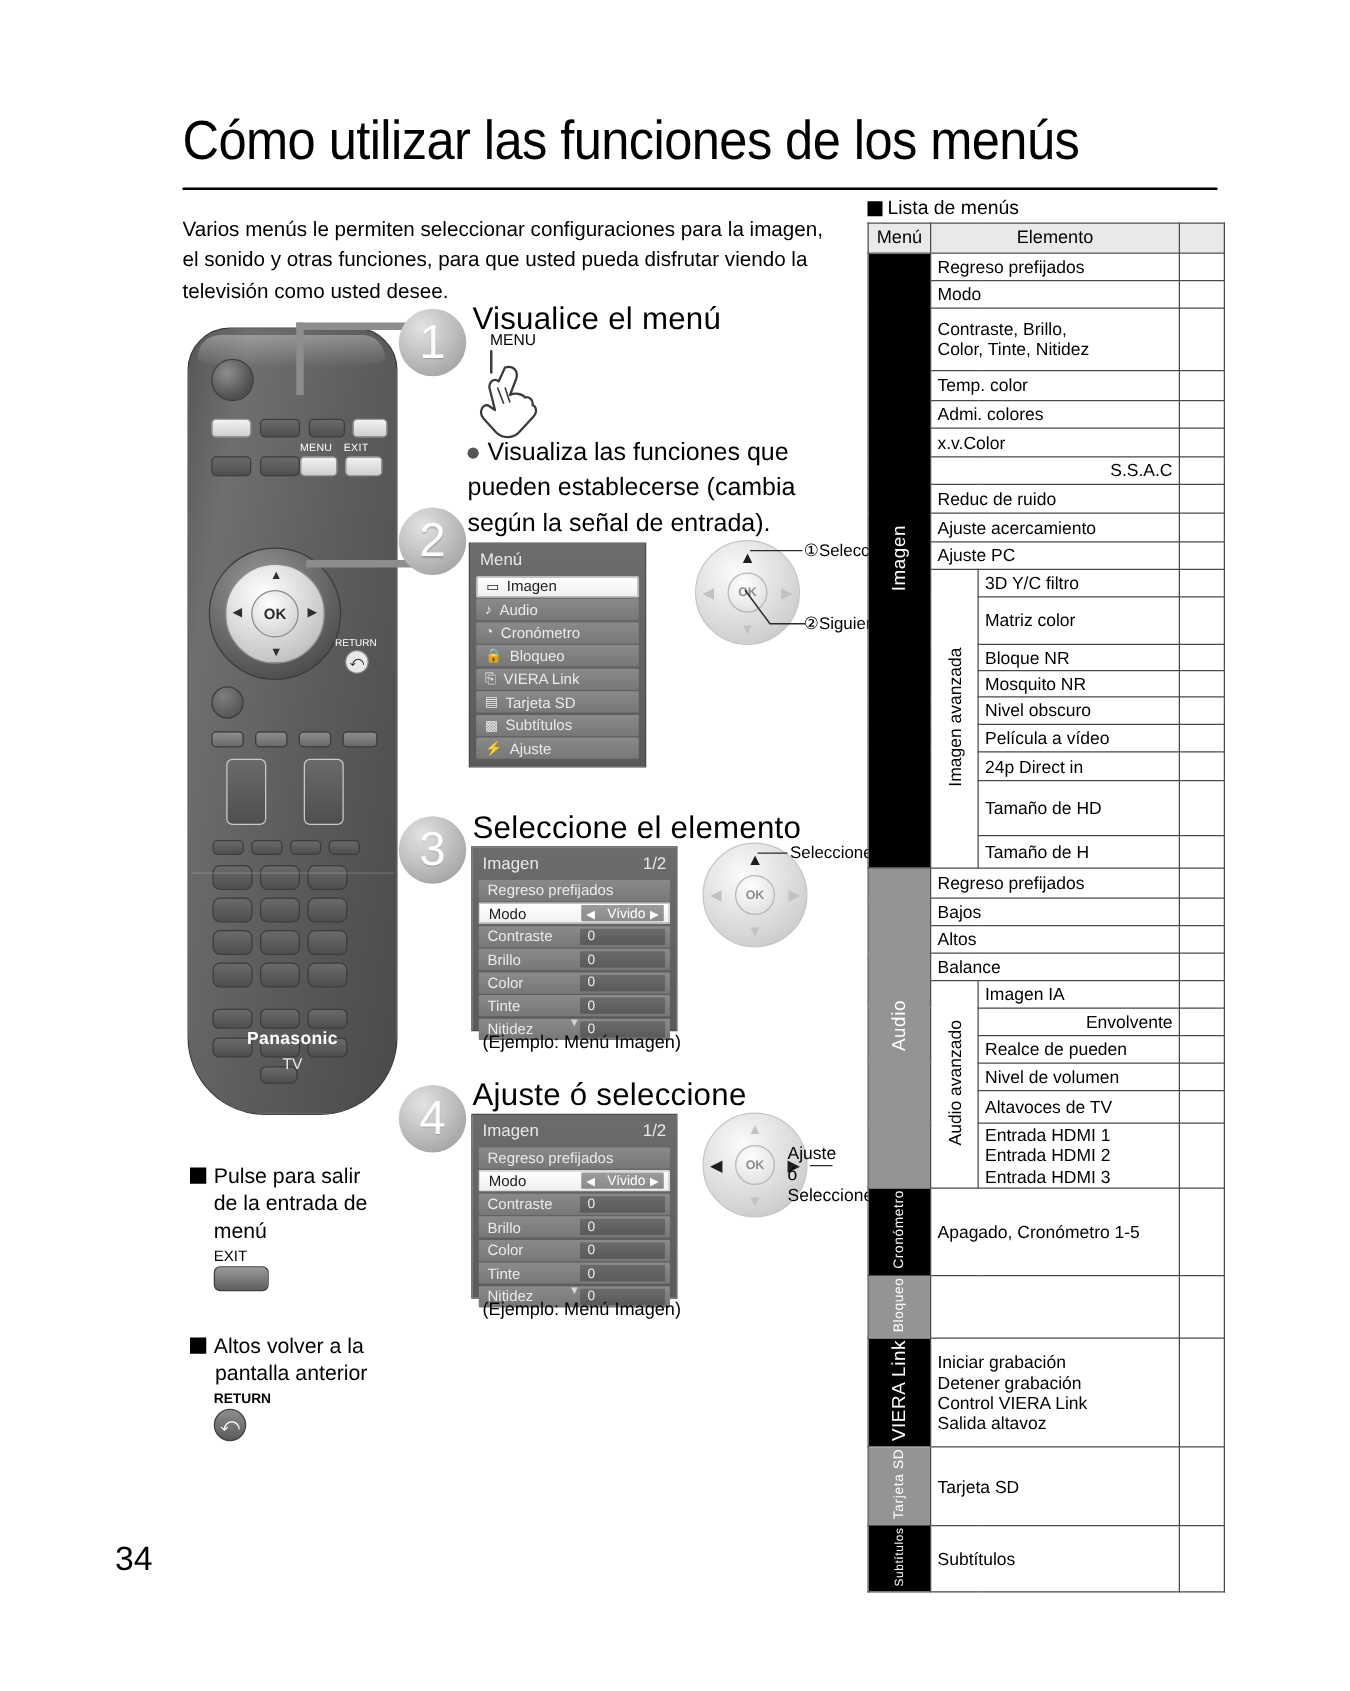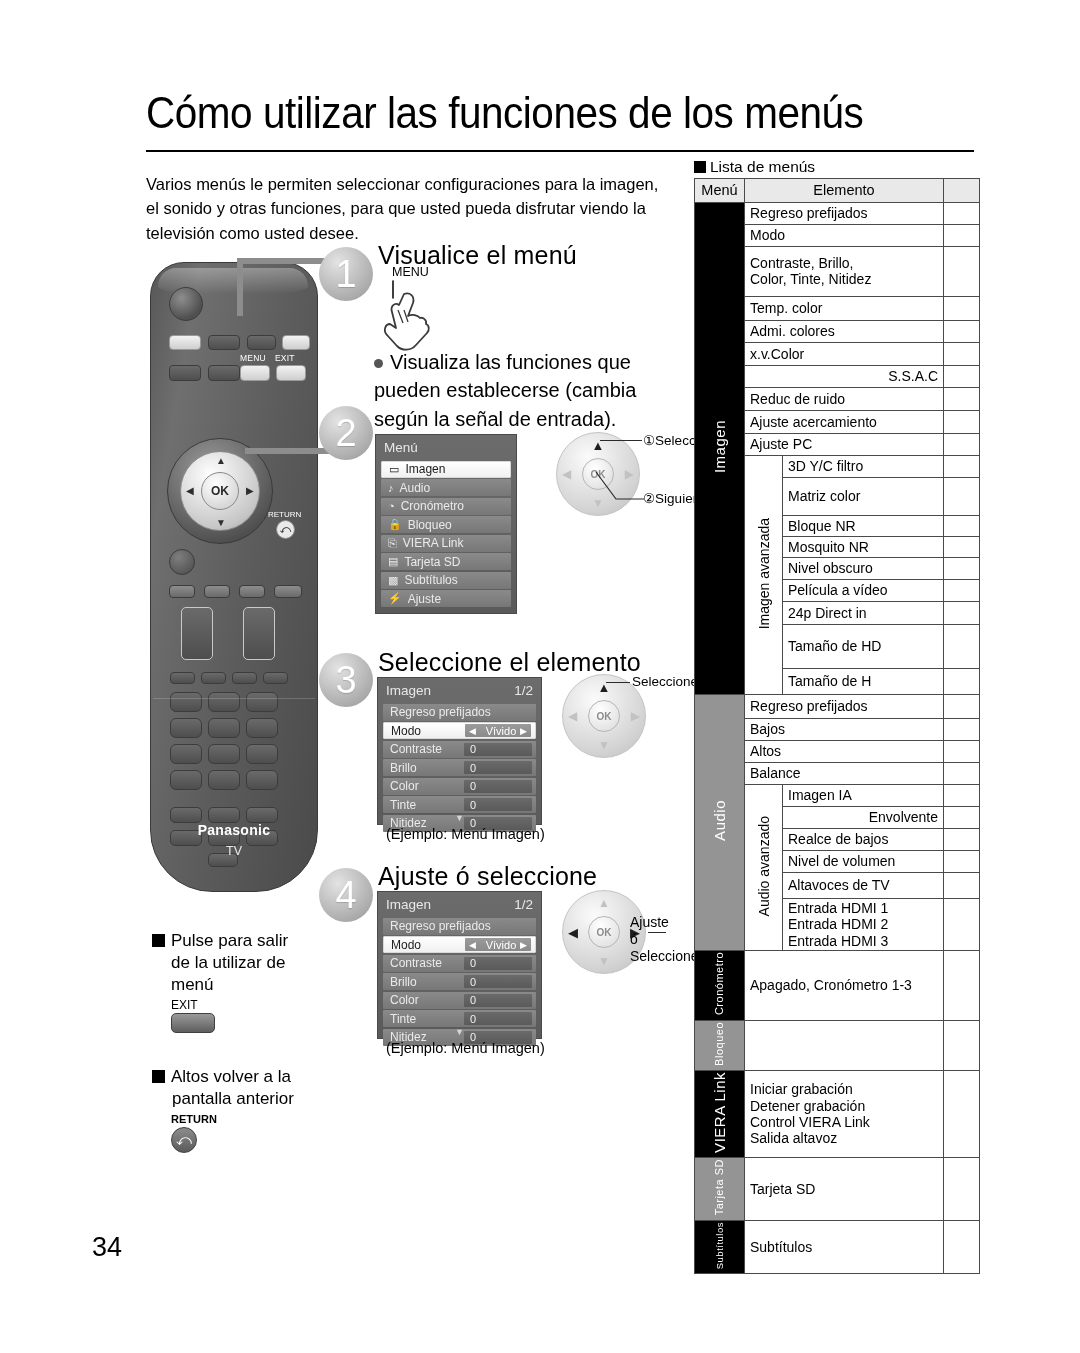--- a/index.html
+++ b/index.html
@@ -570,21 +570,21 @@
   <div class="cl-line" style="left:648px;top:932px;width:18px;"></div>
   <div class="callout-multi" style="left:630px;top:914px;">
     <div>Ajuste</div>
     <div>ó</div>
     <div>Seleccione</div>
   </div>
 
   <div style="position:absolute;left:152px;top:930px;width:180px;">
     <div style="font-size:17px;line-height:1.3;">
       <span class="sq-bullet"></span><span>Pulse para salir</span>
-      <div style="margin-left:19px;">de la utilizar de</div>
+      <div style="margin-left:19px;">de la entrada de</div>
       <div style="margin-left:19px;">menú</div>
     </div>
     <div style="margin-left:19px;margin-top:2px;">
       <div style="font-size:12px;">EXIT</div>
       <div style="width:44px;height:20px;border-radius:5px;background:linear-gradient(180deg,#9a9a9a,#5e5e5e);border:1px solid #3f3f3f;margin-top:1px;"></div>
     </div>
   </div>
 
   <div style="position:absolute;left:152px;top:1066px;width:190px;">
     <div style="font-size:17px;line-height:1.3;">
@@ -708,38 +708,38 @@
         <tr>
           <td class="subcat" rowspan="6"><span class="vtext">Audio avanzado</span></td>
           <td colspan="1" style="height: 22px;">Imagen IA</td>
           <td class="lastcol"></td>
         </tr>
         <tr>
           <td colspan="1" style="height: 22px; text-align: right;">Envolvente</td>
           <td class="lastcol"></td>
         </tr>
         <tr>
-          <td colspan="1" style="height: 22px;">Realce de bajos</td>
+          <td colspan="1" style="height: 22px;">Realce de pueden</td>
           <td class="lastcol"></td>
         </tr>
         <tr>
           <td colspan="1" style="height: 22px;">Nivel de volumen</td>
           <td class="lastcol"></td>
         </tr>
         <tr>
           <td colspan="1" style="height: 26px;">Altavoces de TV</td>
           <td class="lastcol"></td>
         </tr>
         <tr>
           <td colspan="1" style="height: 50px;">Entrada HDMI 1<br>Entrada HDMI 2<br>Entrada HDMI 3</td>
           <td class="lastcol"></td>
         </tr>
         <tr>
           <td class="catcell black sm" rowspan="1"><span class="vtext">Cronómetro</span></td>
-          <td colspan="2" style="height: 24px;">Apagado, Cronómetro 1-3</td>
+          <td colspan="2" style="height: 24px;">Apagado, Cronómetro 1-5</td>
           <td class="lastcol"></td>
         </tr>
         <tr>
           <td class="catcell gray sm" rowspan="1"><span class="vtext">Bloqueo</span></td>
           <td colspan="2" style="height: 24px;"></td>
           <td class="lastcol"></td>
         </tr>
         <tr>
           <td class="catcell black" rowspan="1"><span class="vtext">VIERA Link</span></td>
           <td colspan="2" style="height: 72px;">Iniciar grabación<br>Detener grabación<br>Control VIERA Link<br>Salida altavoz</td>

